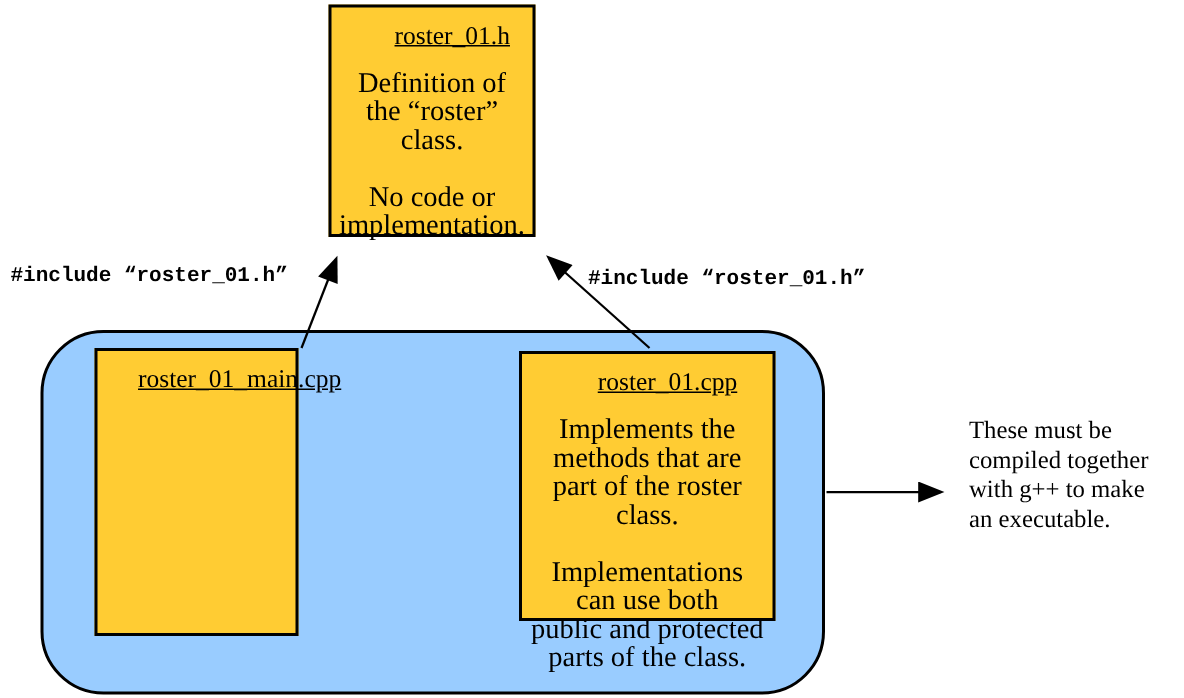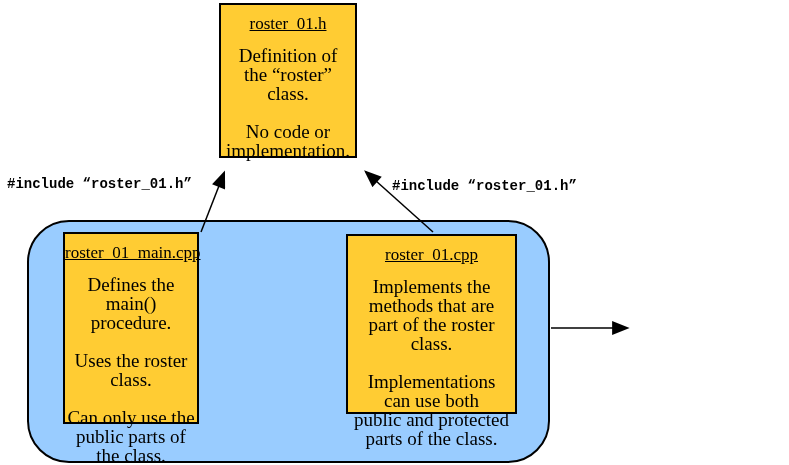--- a/index.html
+++ b/index.html
@@ -20,20 +20,21 @@
     background: #FFCC33;
     border: 2px solid #000000;
     text-align: center;
     padding-top: 8px;
   }
   .file-title {
     font-size: 17px;
     line-height: 21px;
     text-decoration: underline;
     white-space: nowrap;
+    padding-left: 27px;
   }
   .file-desc {
     margin-top: 12px;
     font-size: 19px;
     line-height: 19px;
     white-space: pre-line;
   }
 
   .blue-container {
     position: absolute;
@@ -99,43 +100,39 @@
 implementation.</div>
   </div>
 
   <div class="include-label" id="include-label-left">#include “roster_01.h”</div>
   <div class="include-label" id="include-label-right">#include “roster_01.h”</div>
 
   <div class="blue-container"></div>
 
   <div class="file-box" id="main-box">
     <div class="file-title">roster_01_main.cpp</div>
-    <div class="file-desc">Defines the main()
-procedure.
-
-Uses the roster class.
-
-Can only use the
-public parts of
-the class.</div>
   </div>
 
   <div class="file-box" id="impl-box">
     <div class="file-title">roster_01.cpp</div>
     <div class="file-desc">Implements the
 methods that are
 part of the roster
 class.
 
 Implementations
 can use both
 public and protected
 parts of the class.</div>
   </div>
 
+  <div class="compile-note">These must be
+compiled together
+with g++ to make
+an executable.</div>
 
   <svg class="arrows-layer" width="789" height="465" viewBox="0 0 789 465" xmlns="http://www.w3.org/2000/svg">
     <defs>
       <marker id="arrowhead" viewBox="0 0 10 8" refX="8.5" refY="4" markerUnits="userSpaceOnUse" markerWidth="19" markerHeight="14" orient="auto">
         <polygon points="0 0, 10 4, 0 8" fill="#000000"></polygon>
       </marker>
     </defs>
     <line class="arrow-line" x1="201" y1="232" x2="224" y2="173" marker-end="url(#arrowhead)"></line>
     <line class="arrow-line" x1="433" y1="232" x2="366" y2="172" marker-end="url(#arrowhead)"></line>
     <line class="arrow-line" x1="551" y1="328" x2="627" y2="328" marker-end="url(#arrowhead)"></line>

